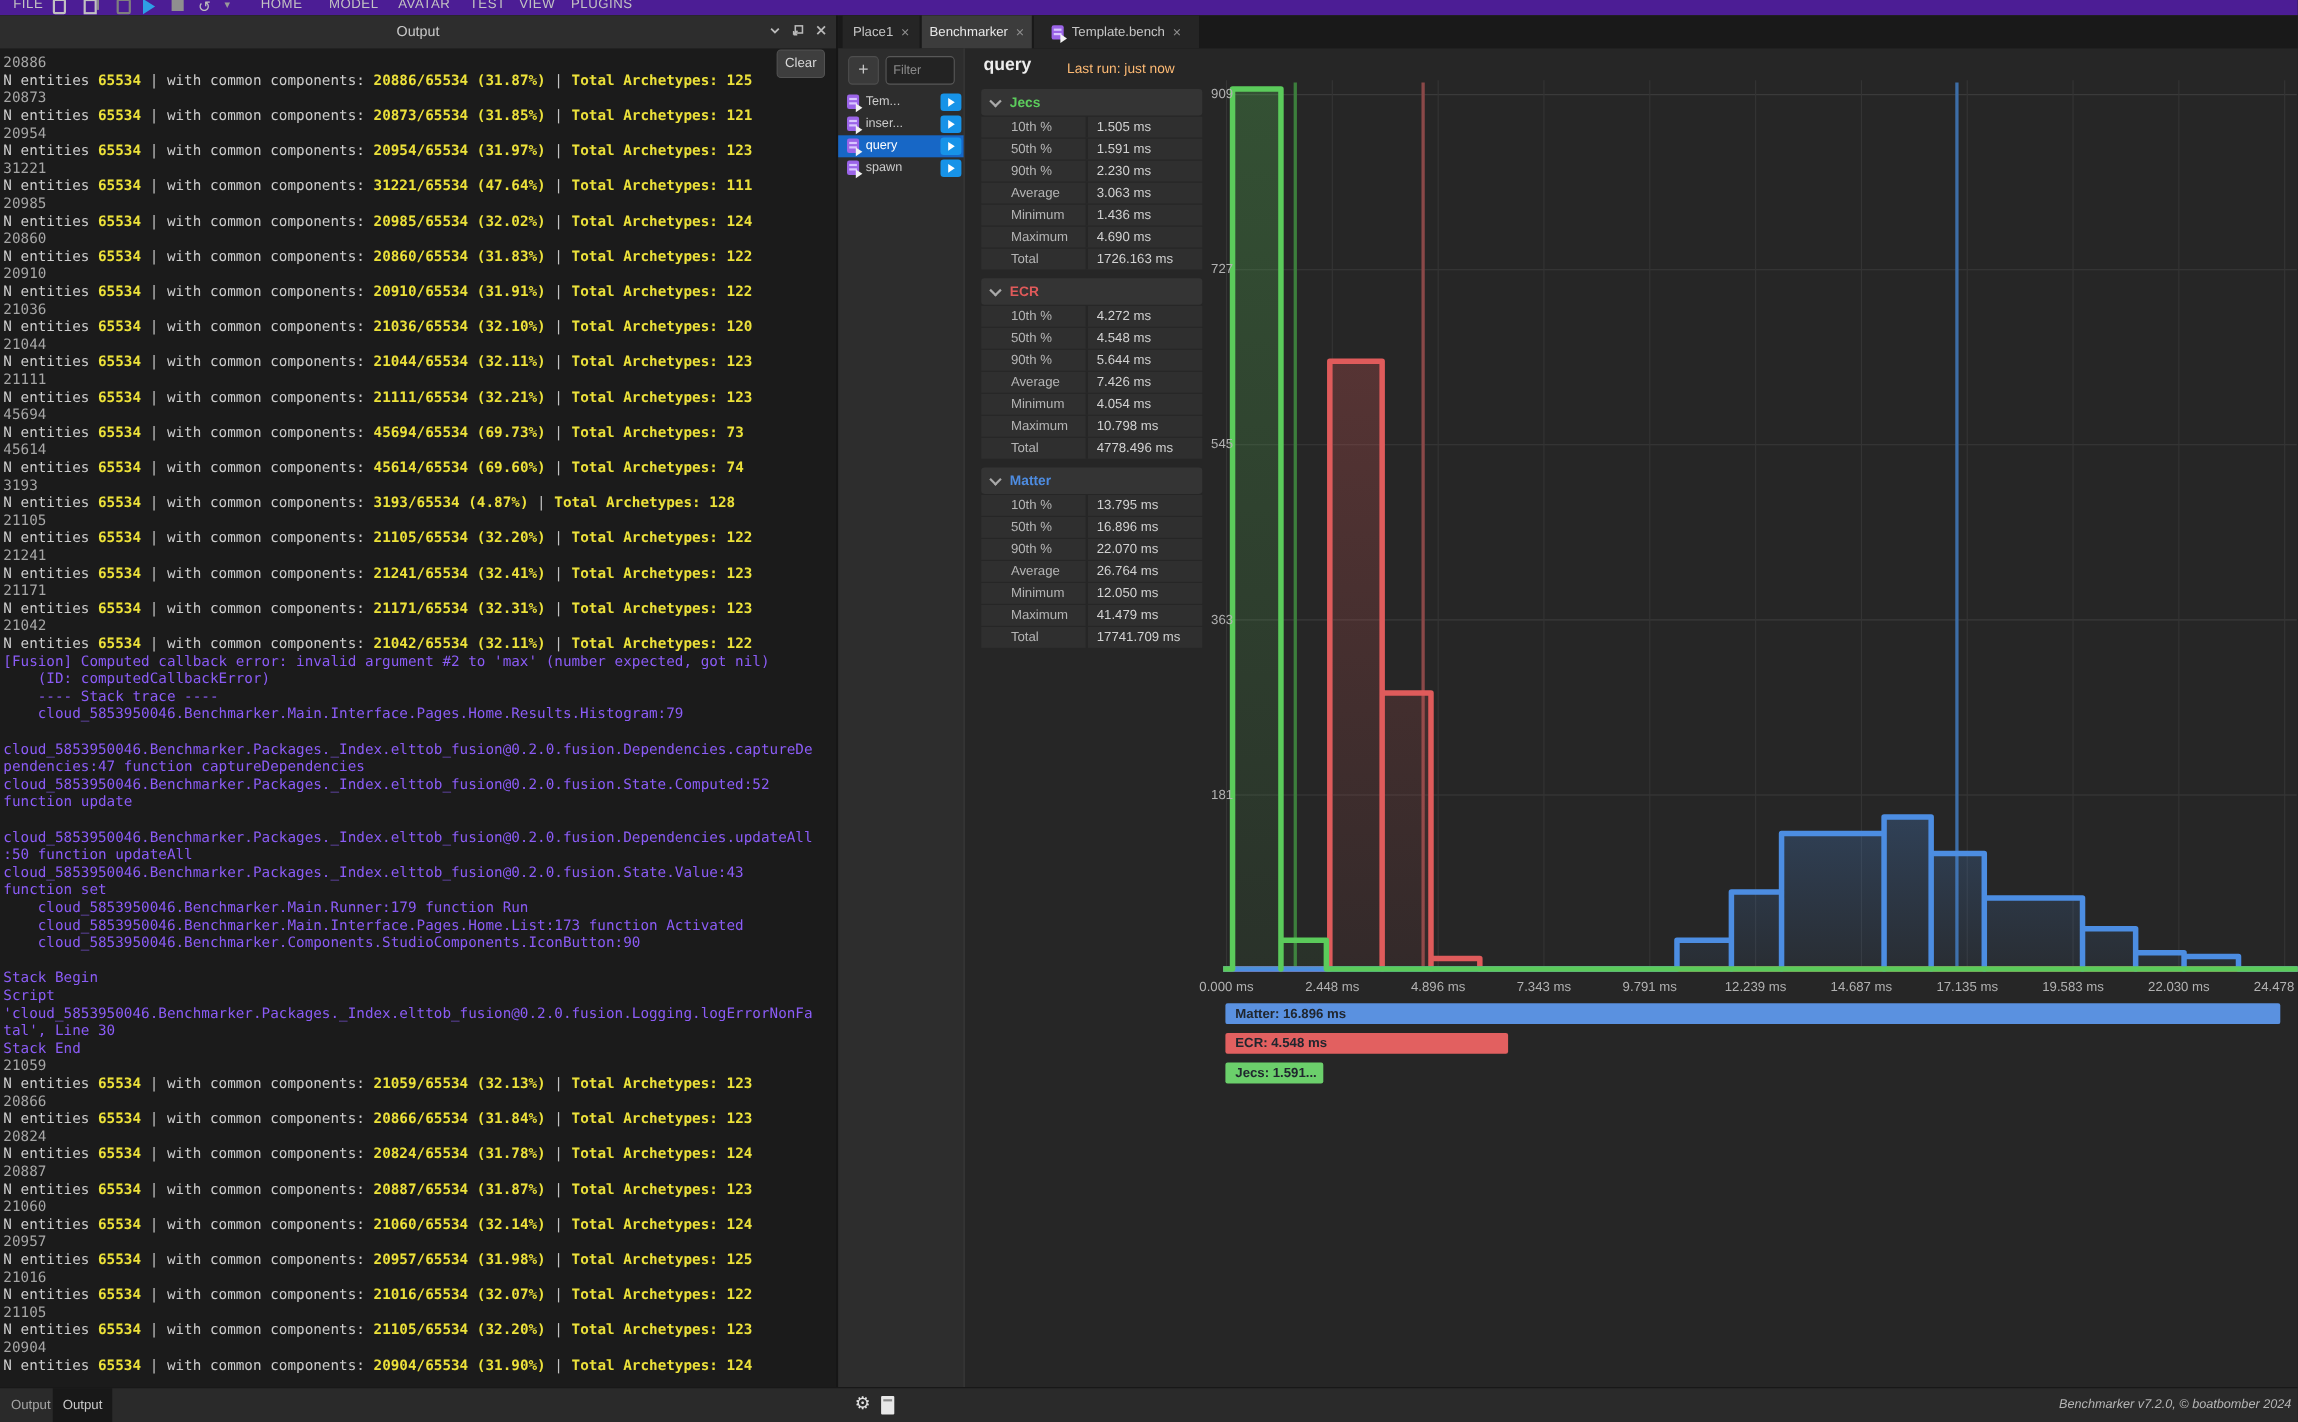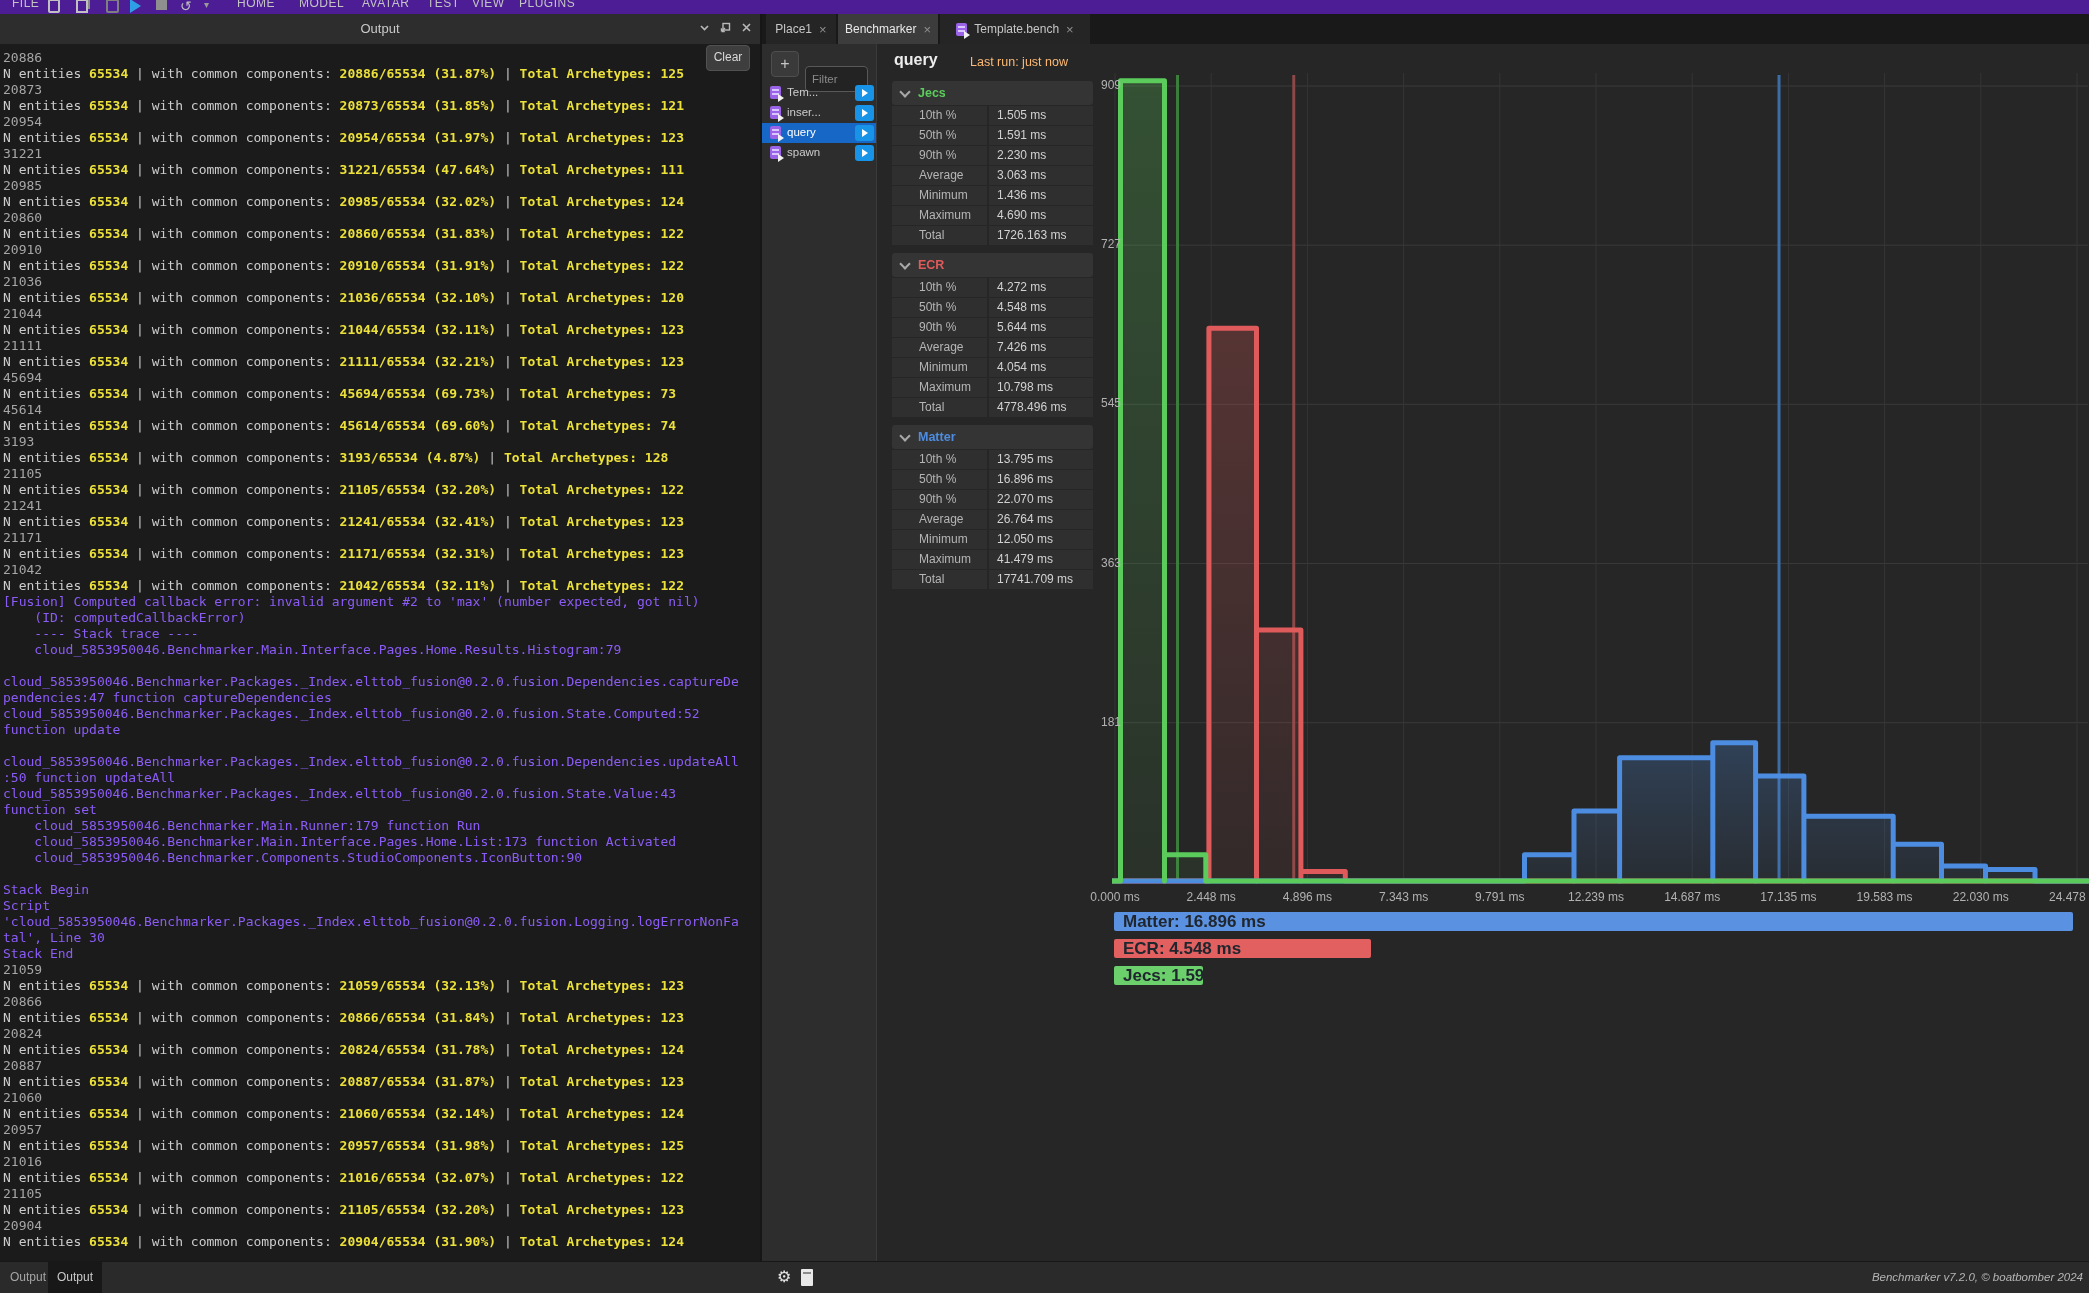--- a/index.html
+++ b/index.html
@@ -38,21 +38,21 @@
   
   .plugin-panel{position:absolute;left:760px;top:14px;width:1329px;height:1247px;background:#262626;border-left:2px solid #161616;box-sizing:border-box;}
   .tabstrip{position:absolute;left:0;top:0;right:0;height:30px;background:#191919;}
   .tab{position:absolute;top:0;height:30px;background:#252525;color:#c6c6c6;font-size:12px;display:flex;align-items:center;justify-content:center;gap:7px;cursor:pointer;box-sizing:border-box;}
   .tab.active{background:#3c3c3c;color:#e9e9e9;}
   .tab-close{color:#8f8f8f;font-size:13px;}
 
   .list-col{position:absolute;left:0;top:30px;width:115px;bottom:0;background:#2d2d2d;border-right:1px solid #3a3a3a;box-sizing:border-box;}
   .add-btn{position:absolute;left:9px;top:7px;width:28px;height:26px;background:#3a3a3a;border:1px solid #4e4e4e;border-radius:4px;
            color:#c6c6c6;font-size:16px;text-align:center;line-height:24px;cursor:pointer;box-sizing:border-box;}
-  .filter{position:absolute;left:43px;top:22px;width:63px;height:26px;background:#232323;border:1px solid #585858;border-radius:4px;
+  .filter{position:absolute;left:43px;top:7px;width:63px;height:26px;background:#232323;border:1px solid #585858;border-radius:4px;
           color:#cfcfcf;font-size:11.5px;padding:0 6px;box-sizing:border-box;outline:none;font-family:"Liberation Sans",sans-serif;}
   .filter::placeholder{color:#8a8a8a;}
   .bench-item{position:absolute;left:0;width:100%;height:20px;cursor:pointer;}
   .bench-item.selected{background:#1767c6;}
   .bench-item .lbl{position:absolute;left:25px;top:3px;font-size:11.5px;color:#cccccc;}
   .bench-item.selected .lbl{color:#ffffff;}
   .script-icon{position:absolute;width:11px;height:13px;background:#9b64e8;border-radius:2px;}
   .script-icon::before{content:"";position:absolute;left:2px;top:3px;width:7px;height:2px;background:#d9c6ff;box-shadow:0 4px 0 #d9c6ff;}
   .script-icon::after{content:"";position:absolute;right:-3px;bottom:-3px;border-left:6px solid #f2f2f2;border-top:4px solid transparent;border-bottom:4px solid transparent;}
   .bench-item .script-icon{left:8px;top:3px;}
@@ -70,21 +70,21 @@
   .section-title{font-size:12.5px;font-weight:bold;}
   .stat-row{height:19px;background:#2f2f2f;margin-bottom:1px;position:relative;}
   .stat-row::after{content:"";position:absolute;left:95px;top:0;bottom:0;width:2px;background:#262626;}
   .stat-label{position:absolute;left:27px;top:2px;font-size:12px;color:#b5b5b5;}
   .stat-value{position:absolute;left:105px;top:2px;font-size:12px;color:#d2d2d2;}
 
   .chart-svg{position:absolute;left:234px;top:27px;}
   .y-label{position:absolute;left:203px;width:40px;text-align:right;font-size:12px;color:#b2b2b2;}
   .x-label{position:absolute;top:846px;width:90px;text-align:center;font-size:12px;color:#b2b2b2;}
   .legend{position:absolute;left:236px;top:868px;width:959px;}
-  .legend-bar{height:19px;margin-bottom:8px;border-radius:2px;line-height:19px;font-size:17px;font-weight:bold;color:#20262e;
+  .legend-bar{height:19px;margin-bottom:8px;border-radius:2px;line-height:19px;font-size:12px;font-weight:bold;color:#20262e;
               padding-left:9px;box-sizing:border-box;white-space:nowrap;overflow:hidden;}
 
   
   .statusbar{position:absolute;left:0;bottom:0;width:100%;height:32px;background:#2a2a2a;border-top:1px solid #171717;box-sizing:border-box;}
   .sb-output-label{position:absolute;left:10px;top:0;line-height:31px;font-size:12px;color:#a5a5a5;}
   .sb-output-tab{position:absolute;left:48px;top:0;height:31px;width:54px;background:#181818;color:#c9c9c9;text-align:center;line-height:31px;font-size:12px;cursor:pointer;}
   .gear-icon{position:absolute;left:777px;top:0;line-height:30px;font-size:16px;color:#e3e3e3;cursor:pointer;}
   .book-icon{position:absolute;left:801px;top:7px;width:12px;height:17px;background:#e8e8e8;border-radius:1px;cursor:pointer;}
   .book-icon::after{content:"";position:absolute;left:2px;top:3px;width:8px;height:2px;background:#8a8a8a;}
   .version{position:absolute;right:6px;top:0;line-height:31px;font-style:italic;font-size:11.5px;color:#b5b5b5;}

